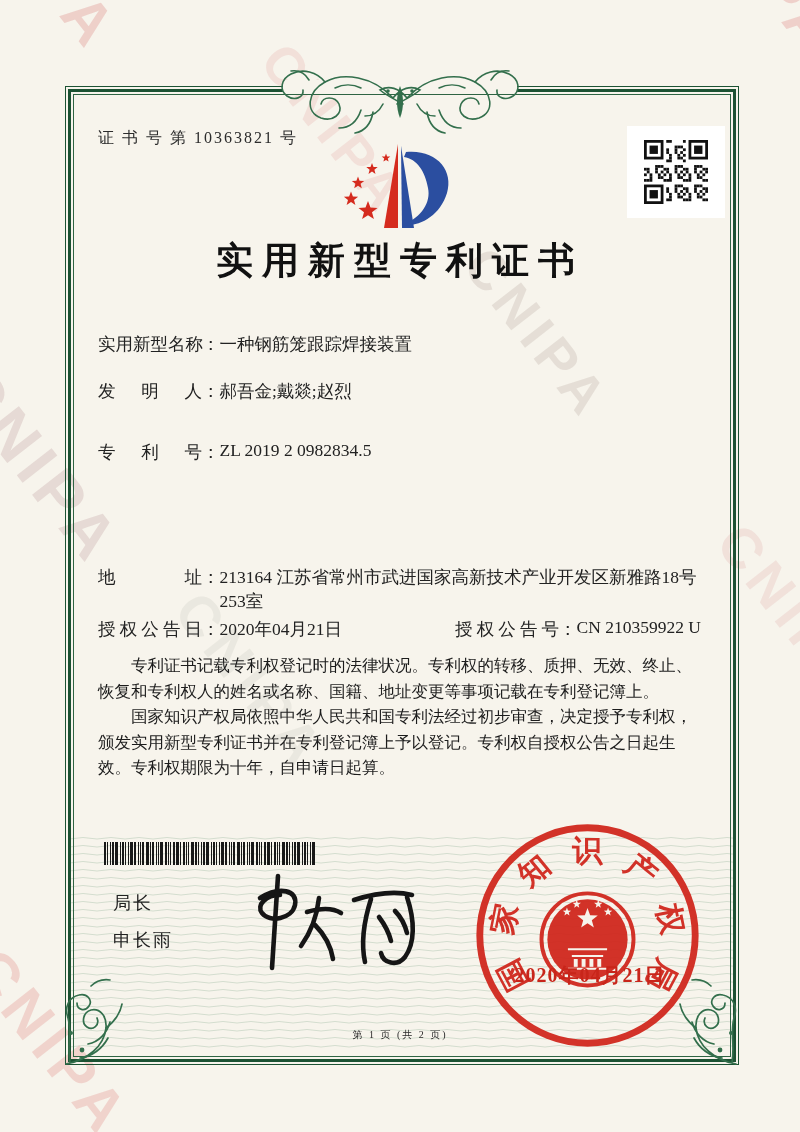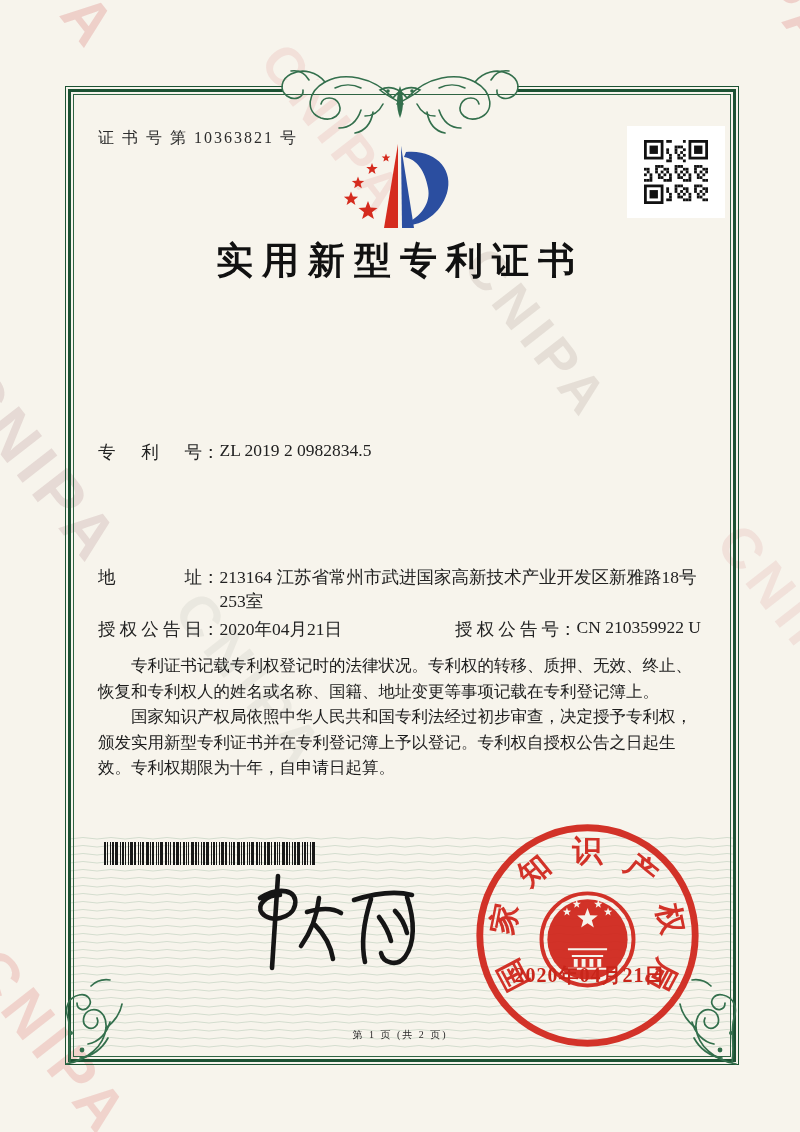--- a/index.html
+++ b/index.html
@@ -313,40 +313,50 @@
         <g>
           <rect x="0" y="44.52173913043478" width="19.47826086956522" height="19.47826086956522" fill="#111"></rect>
           <rect x="2.782608695652174" y="47.30434782608695" width="13.91304347826087" height="13.91304347826087" fill="#fff"></rect>
           <rect x="5.565217391304348" y="50.086956521739125" width="8.347826086956522" height="8.347826086956522" fill="#111"></rect>
         </g>
       </svg>
   </div>
 
   <div class="title">实用新型专利证书</div>
 
+  <div class="frow" style="top:332px;">
+    <span class="flabel">实用新型名称</span><span>：</span><span class="fvalue">一种钢筋笼跟踪焊接装置</span>
+  </div>
+  <div class="frow" style="top:379px;">
+    <span class="flabel">发明人</span><span>：</span><span class="fvalue">郝吾金;戴燚;赵烈</span>
+  </div>
   <div class="frow" style="top:440px;">
     <span class="flabel">专利号</span><span>：</span><span class="fvalue">ZL 2019 2 0982834.5</span>
   </div>
   <div class="frow" style="top:565px;">
     <span class="flabel">地址</span><span>：</span><span class="fvalue fvalue-wrap">213164 江苏省常州市武进国家高新技术产业开发区新雅路18号253室</span>
   </div>
   <div class="frow" style="top:617px;">
     <span class="flabel">授权公告日</span><span>：</span><span class="fvalue">2020年04月21日</span>
     <span class="fpair2">
       <span class="flabel">授权公告号</span><span>：</span><span class="fvalue">CN 210359922 U</span>
     </span>
   </div>
 
   <div class="paras">
     <p>专利证书记载专利权登记时的法律状况。专利权的转移、质押、无效、终止、恢复和专利权人的姓名或名称、国籍、地址变更等事项记载在专利登记簿上。</p>
     <p>国家知识产权局依照中华人民共和国专利法经过初步审查，决定授予专利权，颁发实用新型专利证书并在专利登记簿上予以登记。专利权自授权公告之日起生效。专利权期限为十年，自申请日起算。</p>
   </div>
 
   <div class="barcode" id="barcode"><i style="width: 2px; margin-right: 1px;"></i><i style="width: 1px; margin-right: 2px;"></i><i style="width: 1px; margin-right: 1px;"></i><i style="width: 2px; margin-right: 1px;"></i><i style="width: 3px; margin-right: 2px;"></i><i style="width: 1px; margin-right: 1px;"></i><i style="width: 2px; margin-right: 1px;"></i><i style="width: 1px; margin-right: 2px;"></i><i style="width: 1px; margin-right: 1px;"></i><i style="width: 3px; margin-right: 1px;"></i><i style="width: 2px; margin-right: 2px;"></i><i style="width: 1px; margin-right: 1px;"></i><i style="width: 1px; margin-right: 1px;"></i><i style="width: 2px; margin-right: 2px;"></i><i style="width: 3px; margin-right: 1px;"></i><i style="width: 1px; margin-right: 1px;"></i><i style="width: 2px; margin-right: 2px;"></i><i style="width: 1px; margin-right: 1px;"></i><i style="width: 1px; margin-right: 1px;"></i><i style="width: 3px; margin-right: 2px;"></i><i style="width: 2px; margin-right: 1px;"></i><i style="width: 1px; margin-right: 1px;"></i><i style="width: 1px; margin-right: 2px;"></i><i style="width: 2px; margin-right: 1px;"></i><i style="width: 3px; margin-right: 1px;"></i><i style="width: 1px; margin-right: 2px;"></i><i style="width: 2px; margin-right: 1px;"></i><i style="width: 1px; margin-right: 1px;"></i><i style="width: 1px; margin-right: 2px;"></i><i style="width: 3px; margin-right: 1px;"></i><i style="width: 2px; margin-right: 1px;"></i><i style="width: 1px; margin-right: 2px;"></i><i style="width: 1px; margin-right: 1px;"></i><i style="width: 2px; margin-right: 1px;"></i><i style="width: 3px; margin-right: 2px;"></i><i style="width: 1px; margin-right: 1px;"></i><i style="width: 2px; margin-right: 1px;"></i><i style="width: 1px; margin-right: 2px;"></i><i style="width: 1px; margin-right: 1px;"></i><i style="width: 3px; margin-right: 1px;"></i><i style="width: 2px; margin-right: 2px;"></i><i style="width: 1px; margin-right: 1px;"></i><i style="width: 1px; margin-right: 1px;"></i><i style="width: 2px; margin-right: 2px;"></i><i style="width: 3px; margin-right: 1px;"></i><i style="width: 1px; margin-right: 1px;"></i><i style="width: 2px; margin-right: 2px;"></i><i style="width: 1px; margin-right: 1px;"></i><i style="width: 1px; margin-right: 1px;"></i><i style="width: 3px; margin-right: 2px;"></i><i style="width: 2px; margin-right: 1px;"></i><i style="width: 1px; margin-right: 1px;"></i><i style="width: 1px; margin-right: 2px;"></i><i style="width: 2px; margin-right: 1px;"></i><i style="width: 3px; margin-right: 1px;"></i><i style="width: 1px; margin-right: 2px;"></i><i style="width: 2px; margin-right: 1px;"></i><i style="width: 1px; margin-right: 1px;"></i><i style="width: 1px; margin-right: 2px;"></i><i style="width: 3px; margin-right: 1px;"></i><i style="width: 2px; margin-right: 1px;"></i><i style="width: 1px; margin-right: 2px;"></i><i style="width: 1px; margin-right: 1px;"></i><i style="width: 2px; margin-right: 1px;"></i><i style="width: 3px; margin-right: 2px;"></i><i style="width: 1px; margin-right: 1px;"></i><i style="width: 2px; margin-right: 1px;"></i><i style="width: 1px; margin-right: 2px;"></i><i style="width: 1px; margin-right: 1px;"></i><i style="width: 3px; margin-right: 1px;"></i></div>
 
+  <div class="officer">
+    <div>局长</div>
+    <div>申长雨</div>
+  </div>
 
   <svg class="signature" width="215" height="112" viewBox="0 0 215 112">
     <g stroke="#151515" stroke-width="4.6" fill="none" stroke-linecap="round" stroke-linejoin="round">
       <path d="M38,30 C58,18 76,22 73,37 C70,51 48,55 40,45 C34,37 44,27 58,27"></path>
       <path d="M56,8 C54,42 52,72 50,100"></path>
       <path d="M97,30 C95,48 89,64 79,78"></path>
       <path d="M85,44 C99,40 111,40 119,45"></path>
       <path d="M93,57 C103,67 109,79 111,91"></path>
       <path d="M132,32 C154,25 174,23 190,27"></path>
       <path d="M149,31 C141,56 139,76 143,94"></path>

